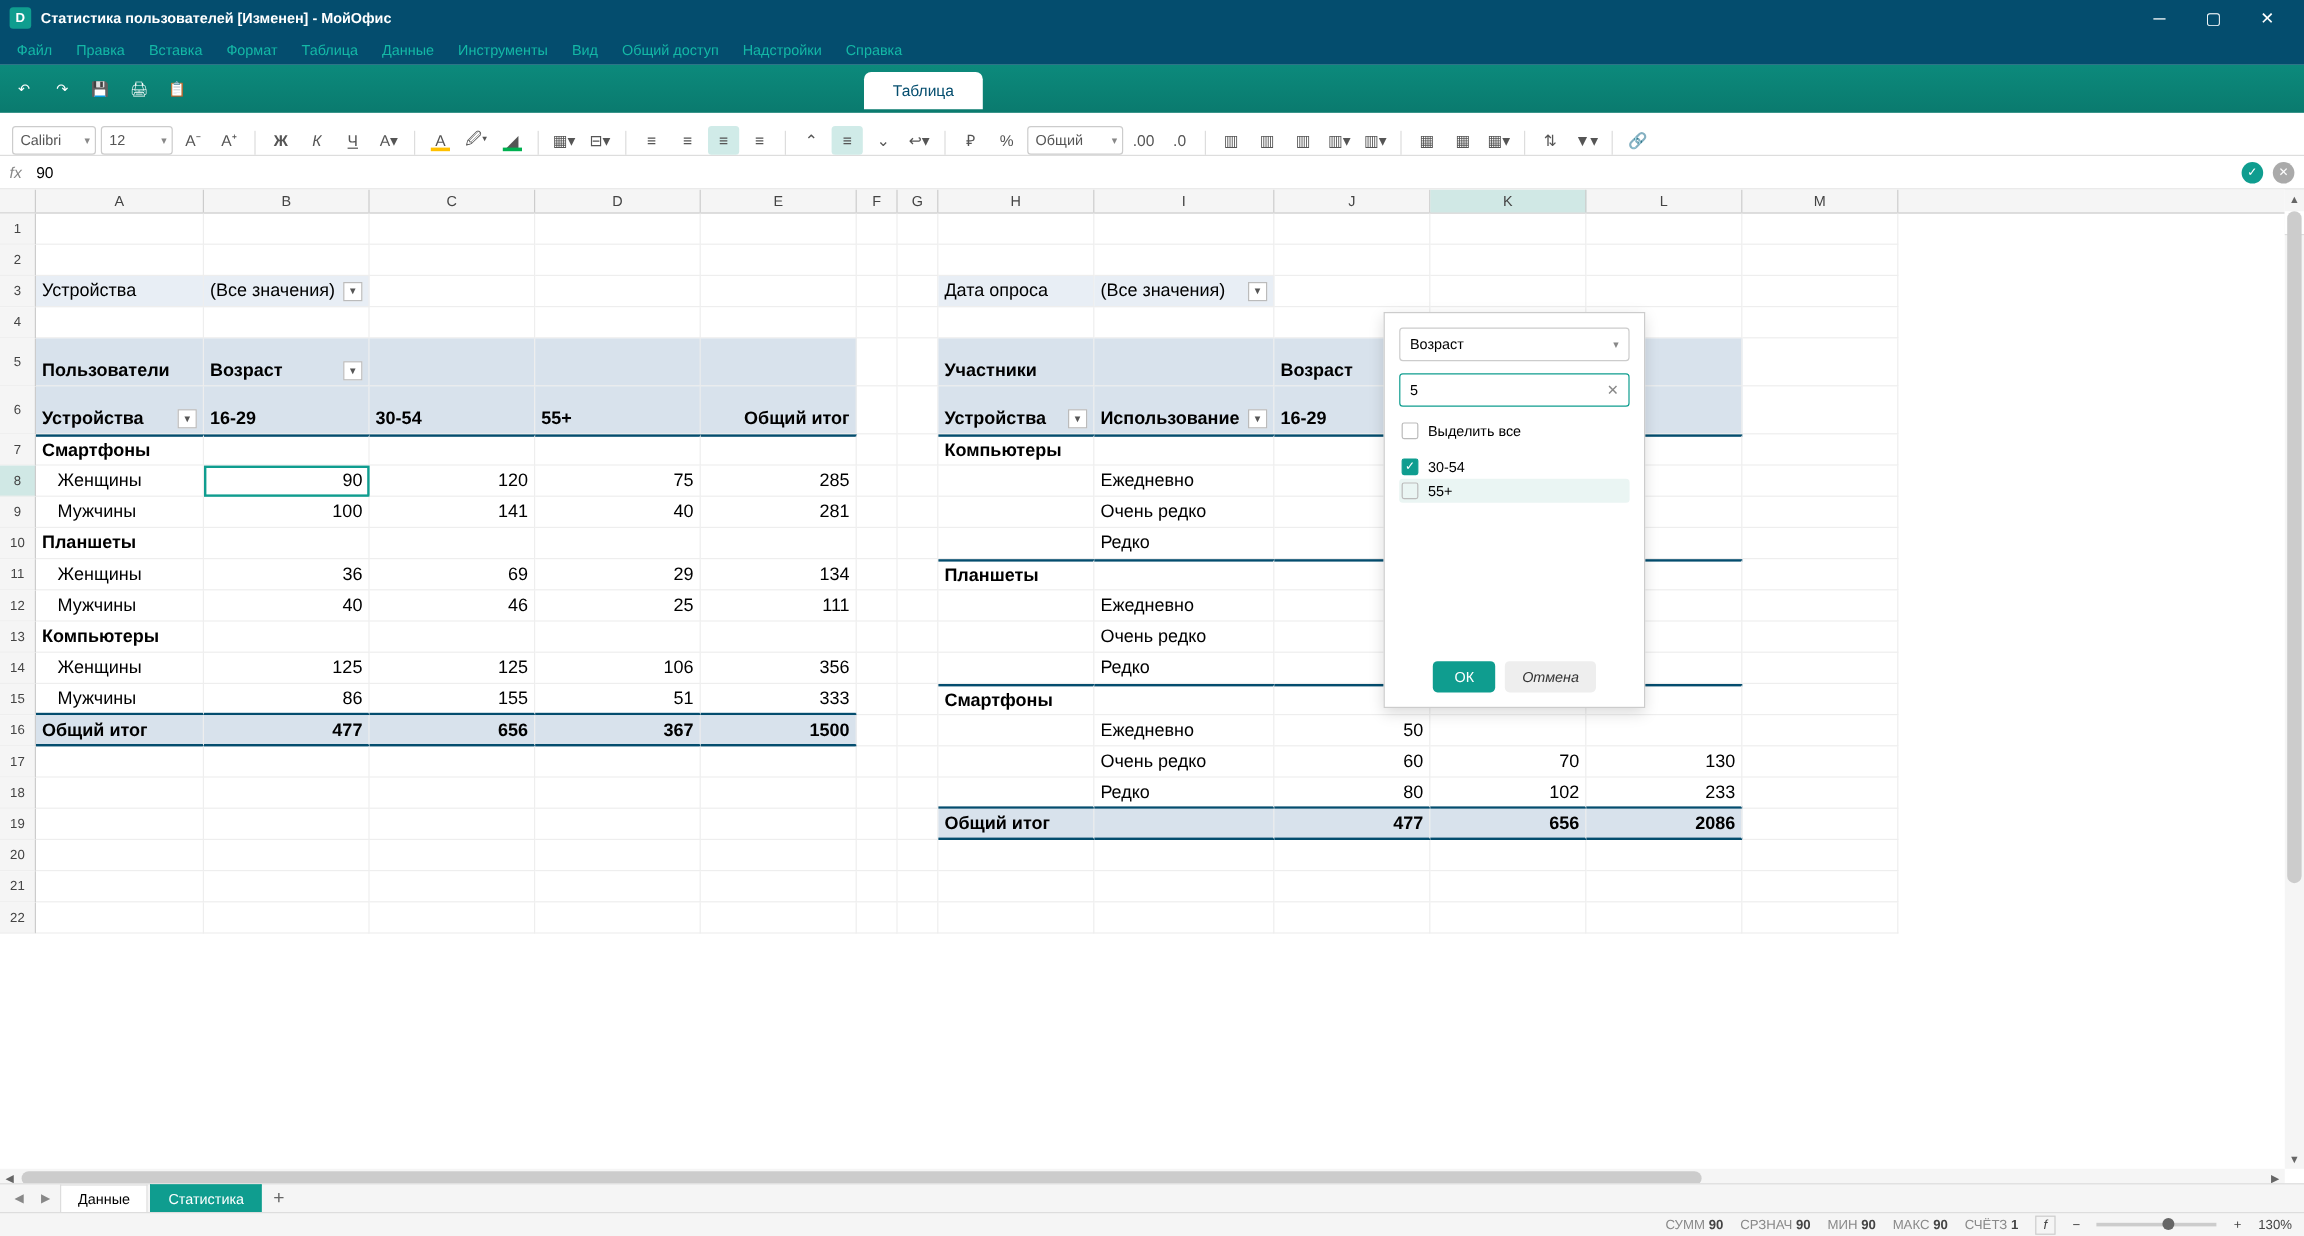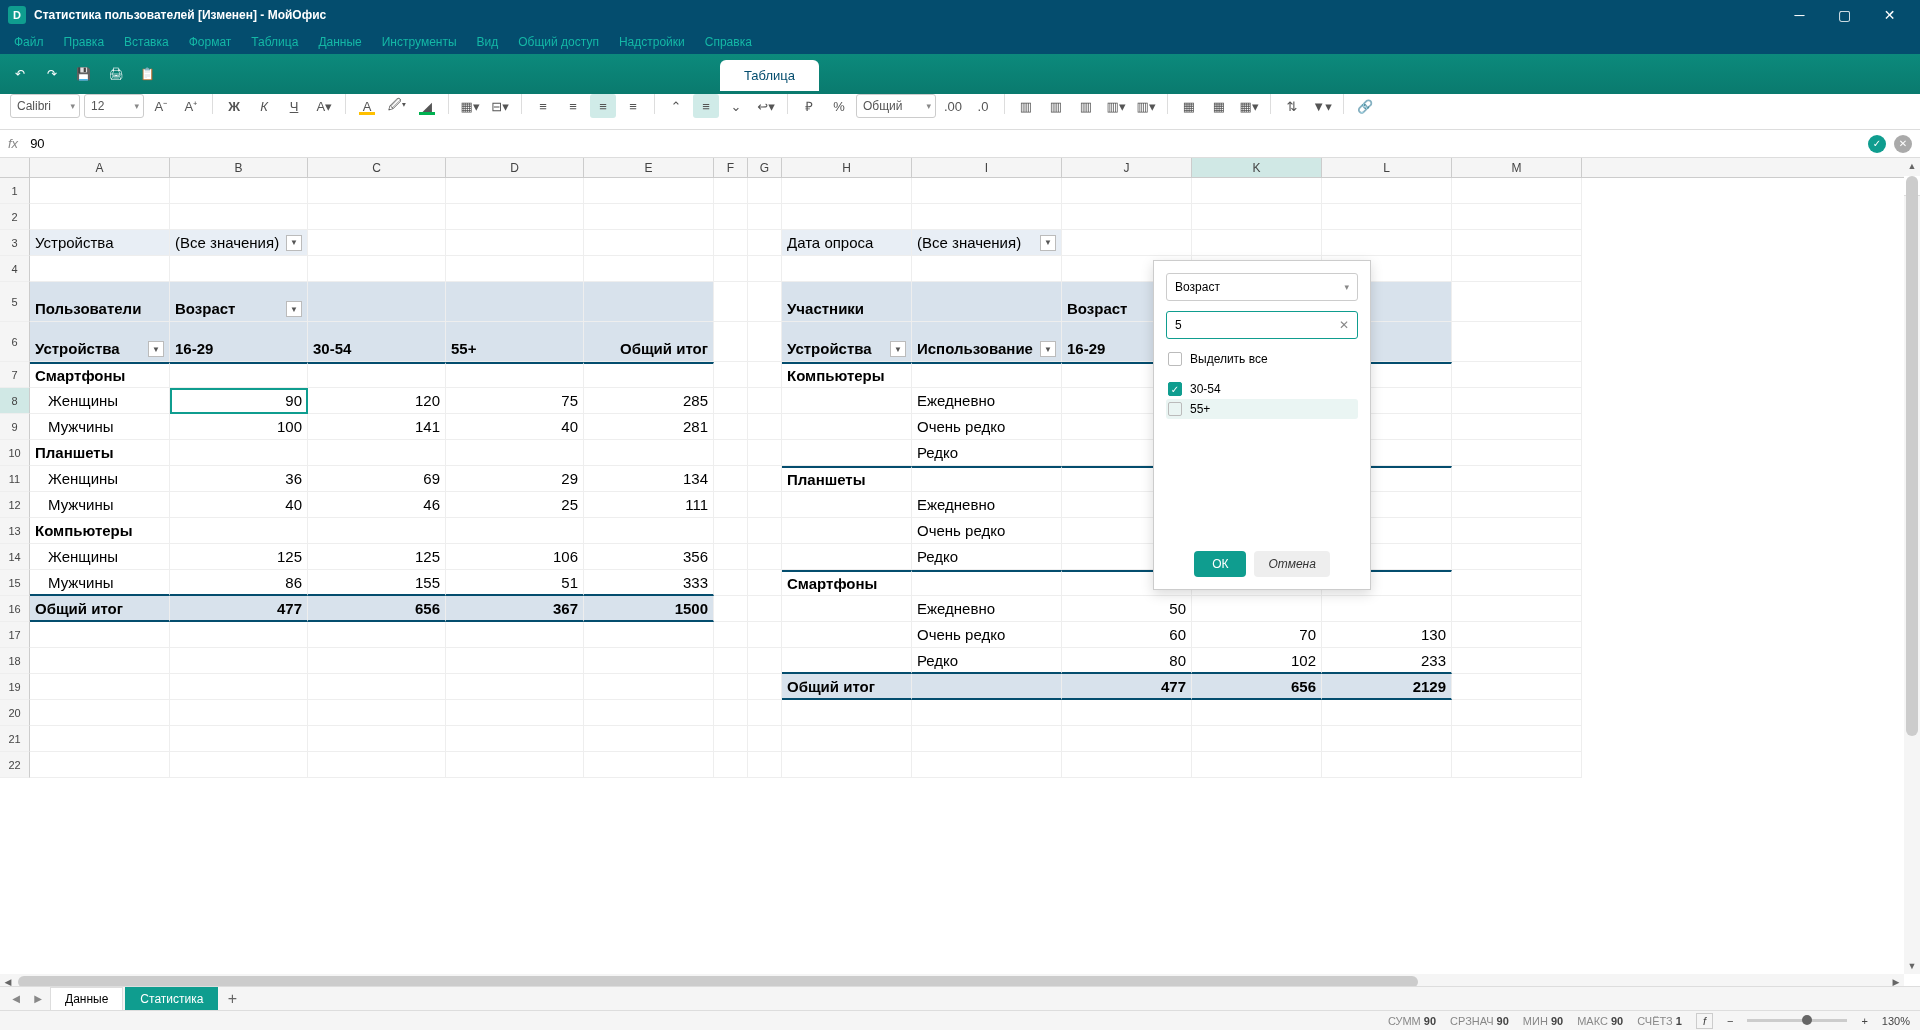--- a/index.html
+++ b/index.html
@@ -15,21 +15,21 @@
 
 .menubar { height: 24px; background: #044d6e; color: #14b8a6; display: flex; align-items: center; padding: 0 4px; font-size: 12px; }
 .menubar .menu-item { padding: 4px 10px; cursor: pointer; }
 
 
 .toolstrip { height: 40px; background: linear-gradient(#0c8a7c,#0a7a6e); display: flex; align-items: center; padding: 0 8px; gap: 8px; position: relative; }
 .toolstrip .tool-btn { width: 24px; height: 24px; display: flex; align-items: center; justify-content: center; color: #fff; border-radius: 3px; }
 .toolstrip .tab { position: absolute; left: 720px; top: 6px; background: #fff; color: #044d6e; padding: 8px 24px; border-radius: 6px 6px 0 0; font-size: 13px; }
 
 
-.fmtbar { height: 36px; background: #fff; border-bottom: 1px solid #ddd; display: flex; align-items: flex-start; padding: 0 10px; gap: 4px; }
+.fmtbar { height: 36px; background: #fff; border-bottom: 1px solid #ddd; display: flex; align-items: flex-end; padding: 0 10px; gap: 4px; }
 .fmtbar .combo { height: 24px; border: 1px solid #ccc; padding: 0 20px 0 6px; display: flex; align-items: center; position: relative; font-size: 12px; color: #555; min-width: 60px; border-radius: 3px; }
 .fmtbar .combo.font { width: 70px; }
 .fmtbar .combo.size { width: 40px; }
 .fmtbar .combo::after { content: '▾'; position: absolute; right: 4px; font-size: 9px; color: #888; }
 .fmtbar .btn { width: 26px; height: 24px; display: flex; align-items: center; justify-content: center; color: #555; border-radius: 3px; font-size: 13px; position: relative; }
 .fmtbar .btn.active { background: #d0ebe8; }
 .fmtbar .sep { width: 1px; height: 20px; background: #ddd; margin: 0 4px; }
 .fmtbar .btn .underline-bar { position: absolute; bottom: 3px; left: 5px; right: 5px; height: 3px; }
 .fmtbar .btn.color-yellow .underline-bar { background: #ffc000; }
 .fmtbar .btn.color-green .underline-bar { background: #00b050; }
@@ -570,21 +570,21 @@
           <div class="cell wB"></div>
           <div class="cell wC"></div>
           <div class="cell wD"></div>
           <div class="cell wE"></div>
         <div class="cell wF"></div>
           <div class="cell wG"></div>
         <div class="cell wH hdr bold bbot">Общий итог</div>
         <div class="cell wI hdr bbot"></div>
         <div class="cell wJ hdr bold num bbot">477</div>
         <div class="cell wK hdr bold num bbot">656</div>
-        <div class="cell wL hdr bold num bbot">2129</div>
+        <div class="cell wL hdr bold num bbot">2086</div>
         <div class="cell wM"></div>
       </div>
 
       <div class="row">
           <div class="rh">20</div>
           <div class="cell wA"></div>
           <div class="cell wB"></div>
           <div class="cell wC"></div>
           <div class="cell wD"></div>
           <div class="cell wE"></div>

